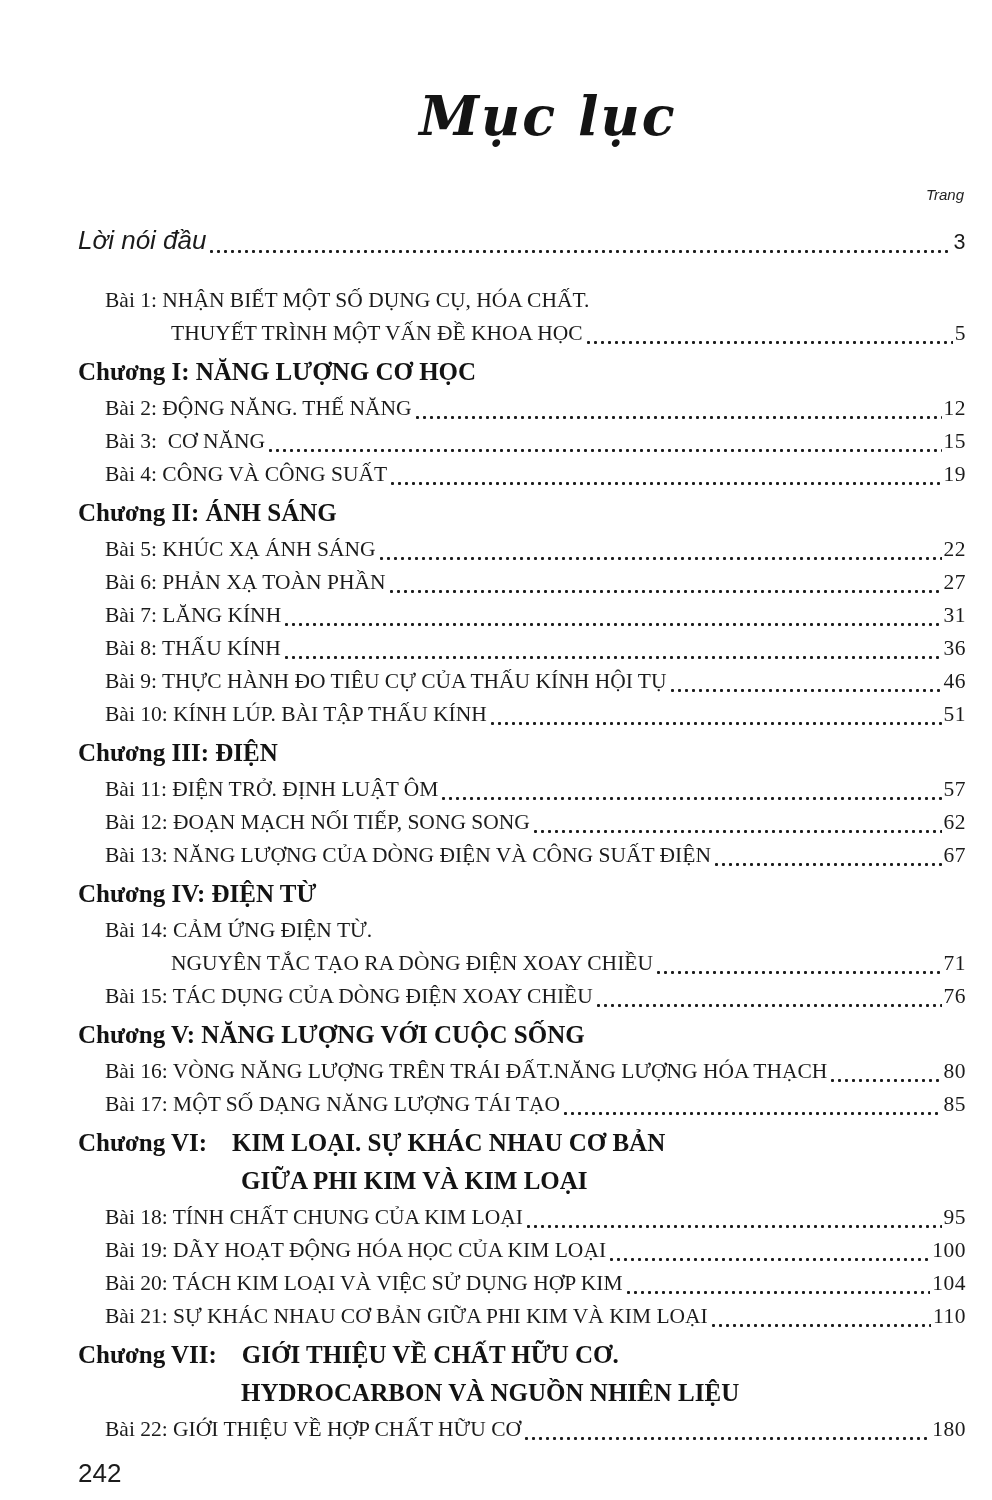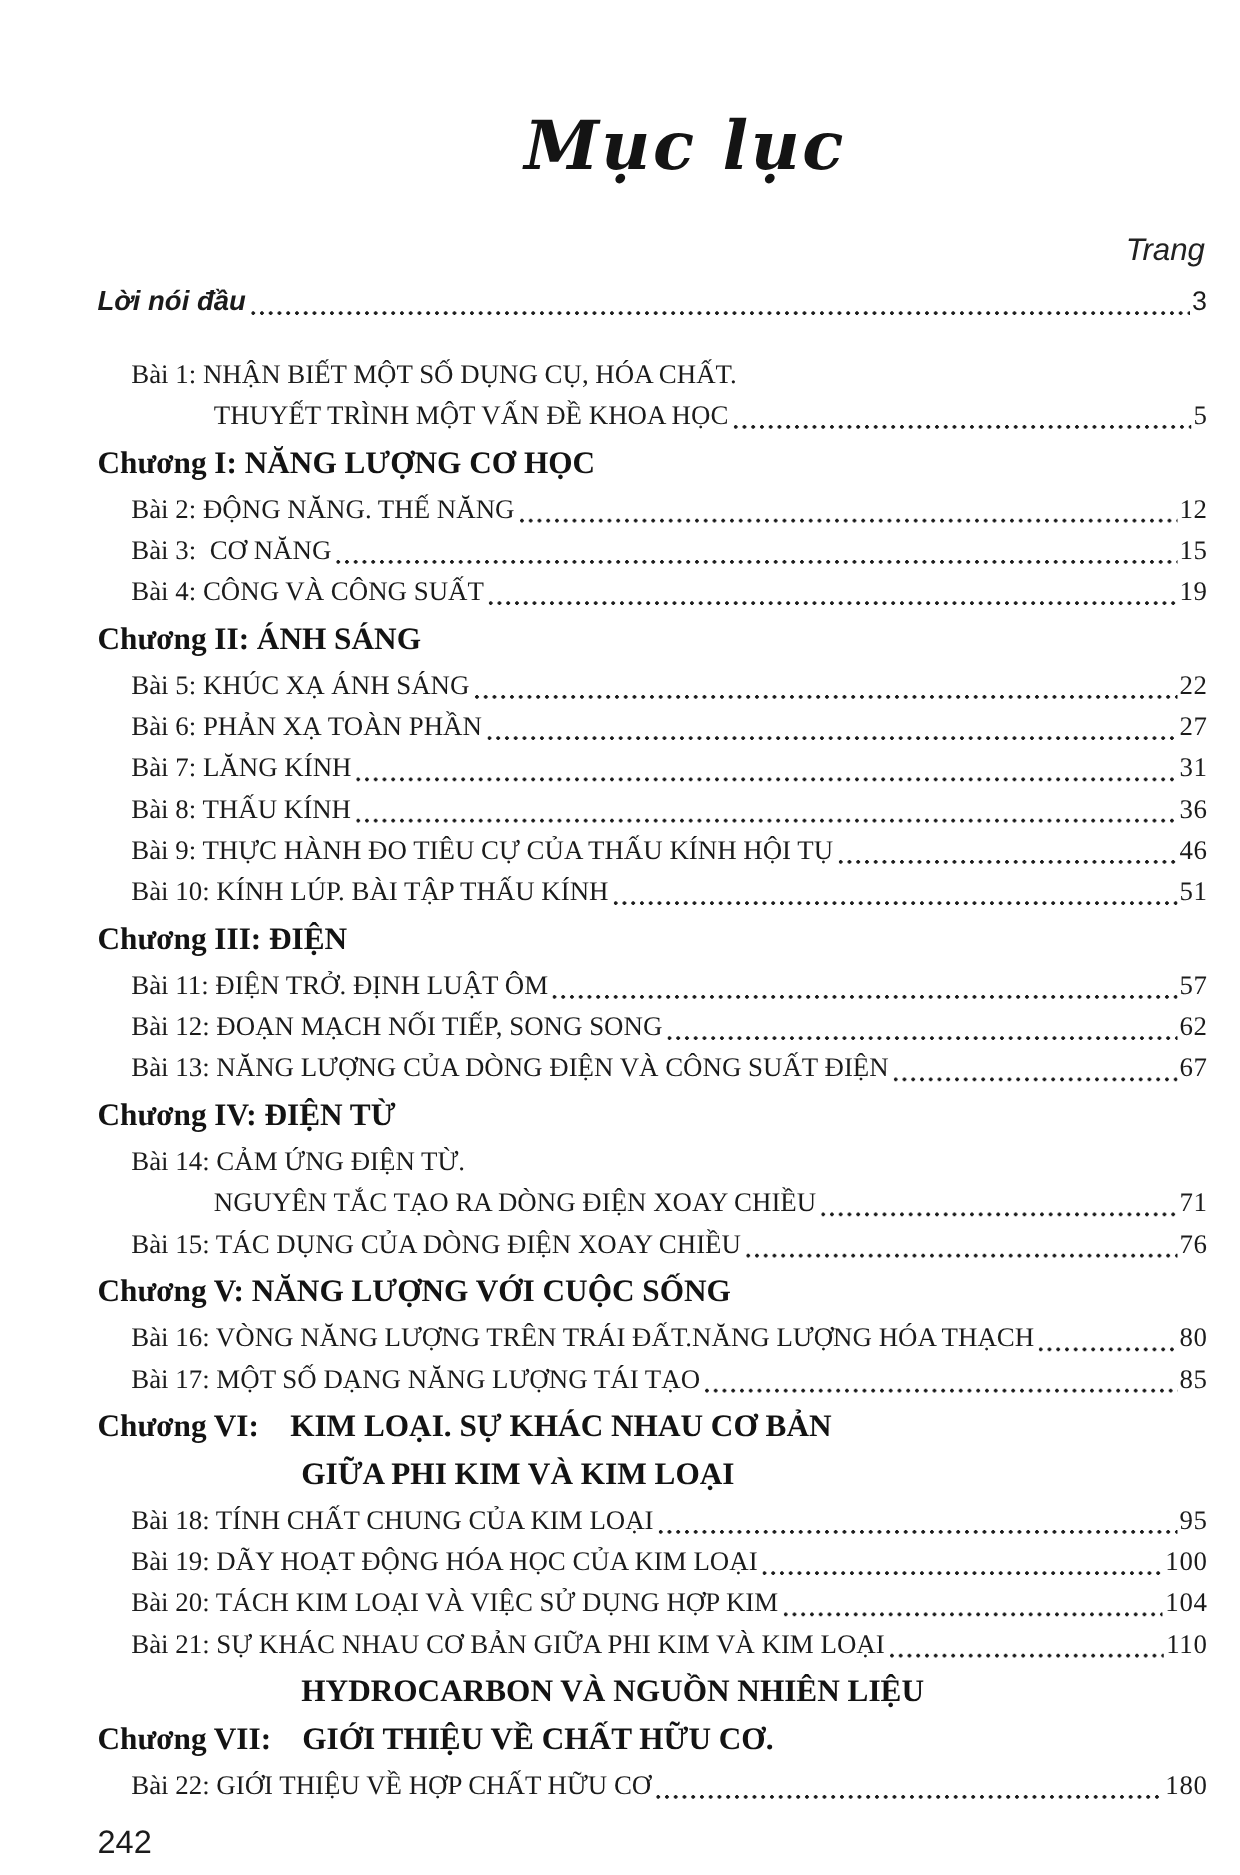--- a/index.html
+++ b/index.html
@@ -28,21 +28,21 @@
     font-style: italic;
     font-weight: 700;
     font-size: 54px;
     letter-spacing: 2px;
     color: #141414;
   }
   
   .col-header {
     text-align: right;
     font-style: italic;
-    font-size: 25px;
+    font-size: 15px;
     color: #222;
     margin-top: 6px;
     padding-right: 2px;
     height: 28px;
   }
   
   .toc { margin-top: 10px; }
   .row { width: 100%; }
   .row .line {
     display: flex;
@@ -54,23 +54,23 @@
   .row.preface .line {
     line-height: 33px;
     font-size: 21.5px;
   }
   .row.lesson .line { padding-left: 27px; font-family: Liberation Serif, serif; }
   .row.lesson .line.cont { padding-left: 93px; }
   .row.preface {
     margin-bottom: 25px;
   }
   .row.preface .txt {
-    font-weight: bold;
+    font-weight: normal;
     font-style: italic;
-    font-size: 22px;
+    font-size: 26px;
   }
   
   .row.chapter .line {
     font-family: "Liberation Serif", serif;
     font-weight: bold;
     font-size: 25px;
     line-height: 38px;
     color: #131313;
   }
   .row.chapter { margin-top: 3px; margin-bottom: 1px; }
@@ -192,21 +192,21 @@
       <div class="row lesson">
         <div class="line"><span class="txt">Bài 19: DÃY HOẠT ĐỘNG HÓA HỌC CỦA KIM LOẠI</span><span class="leader"></span><span class="pg">100</span></div>
       </div>
       <div class="row lesson">
         <div class="line"><span class="txt">Bài 20: TÁCH KIM LOẠI VÀ VIỆC SỬ DỤNG HỢP KIM</span><span class="leader"></span><span class="pg">104</span></div>
       </div>
       <div class="row lesson">
         <div class="line"><span class="txt">Bài 21: SỰ KHÁC NHAU CƠ BẢN GIỮA PHI KIM VÀ KIM LOẠI</span><span class="leader"></span><span class="pg">110</span></div>
       </div>
       <div class="row chapter">
+        <div class="line"><span class="txt">Chương VII:    GIỚI THIỆU VỀ CHẤT HỮU CƠ.</span></div>
         <div class="line cont"><span class="txt">HYDROCARBON VÀ NGUỒN NHIÊN LIỆU</span></div>
-        <div class="line"><span class="txt">Chương VII:    GIỚI THIỆU VỀ CHẤT HỮU CƠ.</span></div>
       </div>
       <div class="row lesson">
         <div class="line"><span class="txt">Bài 22: GIỚI THIỆU VỀ HỢP CHẤT HỮU CƠ</span><span class="leader"></span><span class="pg">180</span></div>
       </div>
     </div>
 </div>
 <div class="folio">242</div>
 
 </body></html>

